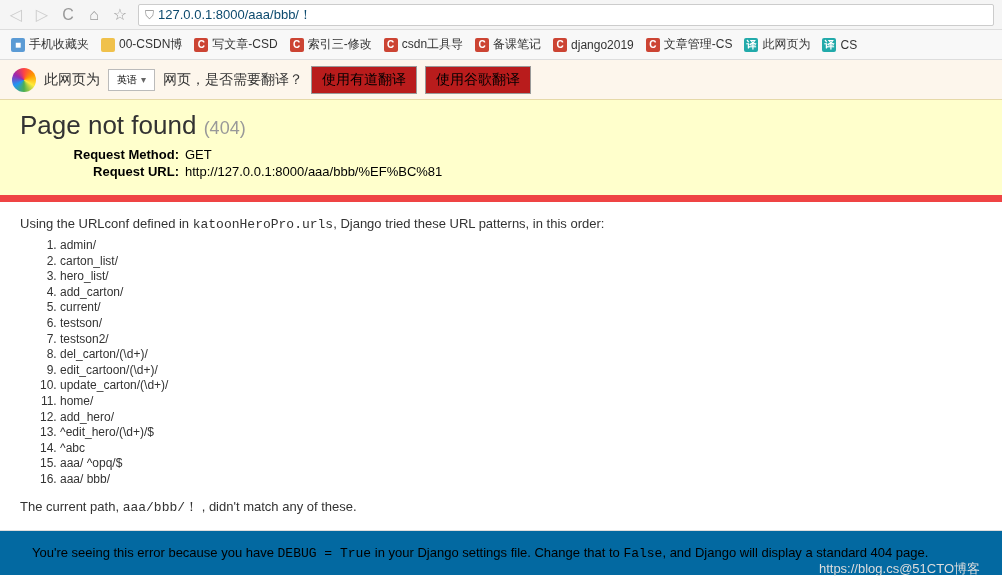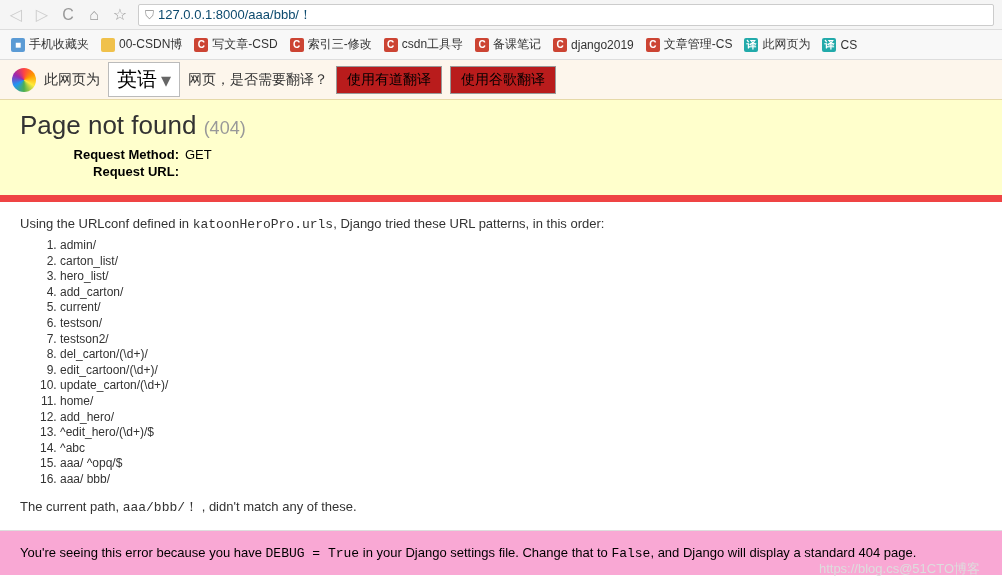--- a/index.html
+++ b/index.html
@@ -16,41 +16,41 @@
     .bookmark { display: flex; align-items: center; padding: 3px 5px; gap: 4px; cursor: pointer; white-space: nowrap; font-size: 12px; color: #333; }
     .bm-icon { width: 14px; height: 14px; display: inline-flex; align-items: center; justify-content: center; font-size: 10px; font-weight: bold; color: #fff; border-radius: 2px; }
     .bm-blue { background: #5b9bd5; }
     .bm-folder { background: #f0c14b; }
     .bm-red { background: #c43; }
     .bm-teal { background: #2aa; }
     
     .translate-bar { display: flex; align-items: center; height: 40px; background: #fdf6ec; border-bottom: 1px solid #e6d9a8; padding: 0 12px; gap: 8px; }
     .browser-logo { width: 24px; height: 24px; border-radius: 50%; background: conic-gradient(#f44 0deg, #ff9800 60deg, #ffeb3b 120deg, #4caf50 180deg, #2196f3 240deg, #9c27b0 300deg, #f44 360deg); }
     .translate-text { color: #333; font-size: 14px; }
-    .lang-select { display: inline-flex; align-items: center; border: 1px solid #bbb; padding: 3px 8px; background: #fff; cursor: pointer; font-size: 20px; }
+    .lang-select { display: inline-flex; align-items: center; border: 1px solid #bbb; padding: 3px 8px; background: #fff; cursor: pointer; font-size: 10px; }
     .lang-select::after { content: '▾'; margin-left: 4px; color: #666; }
     .translate-btn { border: 1px solid #999; padding: 4px 10px; background: #b91c1c; cursor: pointer; font-size: 14px; }
     
     .error-page { padding: 0; }
     .error-summary { background: #ffffcc; padding: 10px 20px 14px; border-bottom: 7px solid #ef4444; }
     .error-title { font-size: 26px; font-weight: normal; color: #333; margin-bottom: 0; }
     .error-code { font-size: 18px; color: #999; font-weight: normal; }
     .error-meta { margin-top: 6px; }
     .meta-row { display: flex; margin: 2px 0; align-items: flex-end; }
     .meta-label { width: 165px; text-align: right; font-weight: bold; padding-right: 6px; font-size: 13px; }
     .meta-value { font-size: 13px; }
     
     .error-body { padding: 14px 20px; font-size: 13px; color: #333; }
     .intro-text { margin-bottom: 6px; }
     .code-inline { font-family: "Courier New", monospace; font-size: 13px; }
     .url-patterns { list-style: decimal; margin: 6px 0 10px 40px; }
     .url-patterns li { font-family: Liberation Sans, sans-serif; font-size: 12px; line-height: 1.3; }
     .nomatch-text { margin-top: 10px; }
     
-    .debug-footer { background: #f9a8d4; padding: 14px 20px; font-size: 13px; border-top: 1px solid #ddd; }
+    .debug-footer { background: #0369a1; padding: 14px 32px; font-size: 13px; border-top: 1px solid #ddd; }
     
     .watermark { position: absolute; right: 22px; bottom: 6px; color: #ddd; font-size: 13px; pointer-events: none; }
   </style>
 </head>
 <body>
 
 <div class="browser-toolbar">
   <span class="nav-arrow nav-disabled">◁</span>
   <span class="nav-arrow nav-disabled">▷</span>
   <span class="nav-arrow">C</span>
@@ -120,20 +120,21 @@
       <span>Page not found</span>
       <span class="error-code">(404)</span>
     </h1>
     <div class="error-meta">
       <div class="meta-row">
         <div class="meta-label">Request Method:</div>
         <div class="meta-value">GET</div>
       </div>
       <div class="meta-row">
         <div class="meta-label">Request URL:</div>
+        <div class="meta-value">http://127.0.0.1:8000/aaa/bbb/%EF%BC%81</div>
       </div>
     </div>
   </div>
 
   <div class="error-body">
     <p class="intro-text">
       <span>Using the URLconf defined in </span><span class="code-inline">katoonHeroPro.urls</span><span>, Django tried these URL patterns, in this order:</span>
     </p>
     <ol class="url-patterns" id="patterns-list">
         <li>admin/</li>

